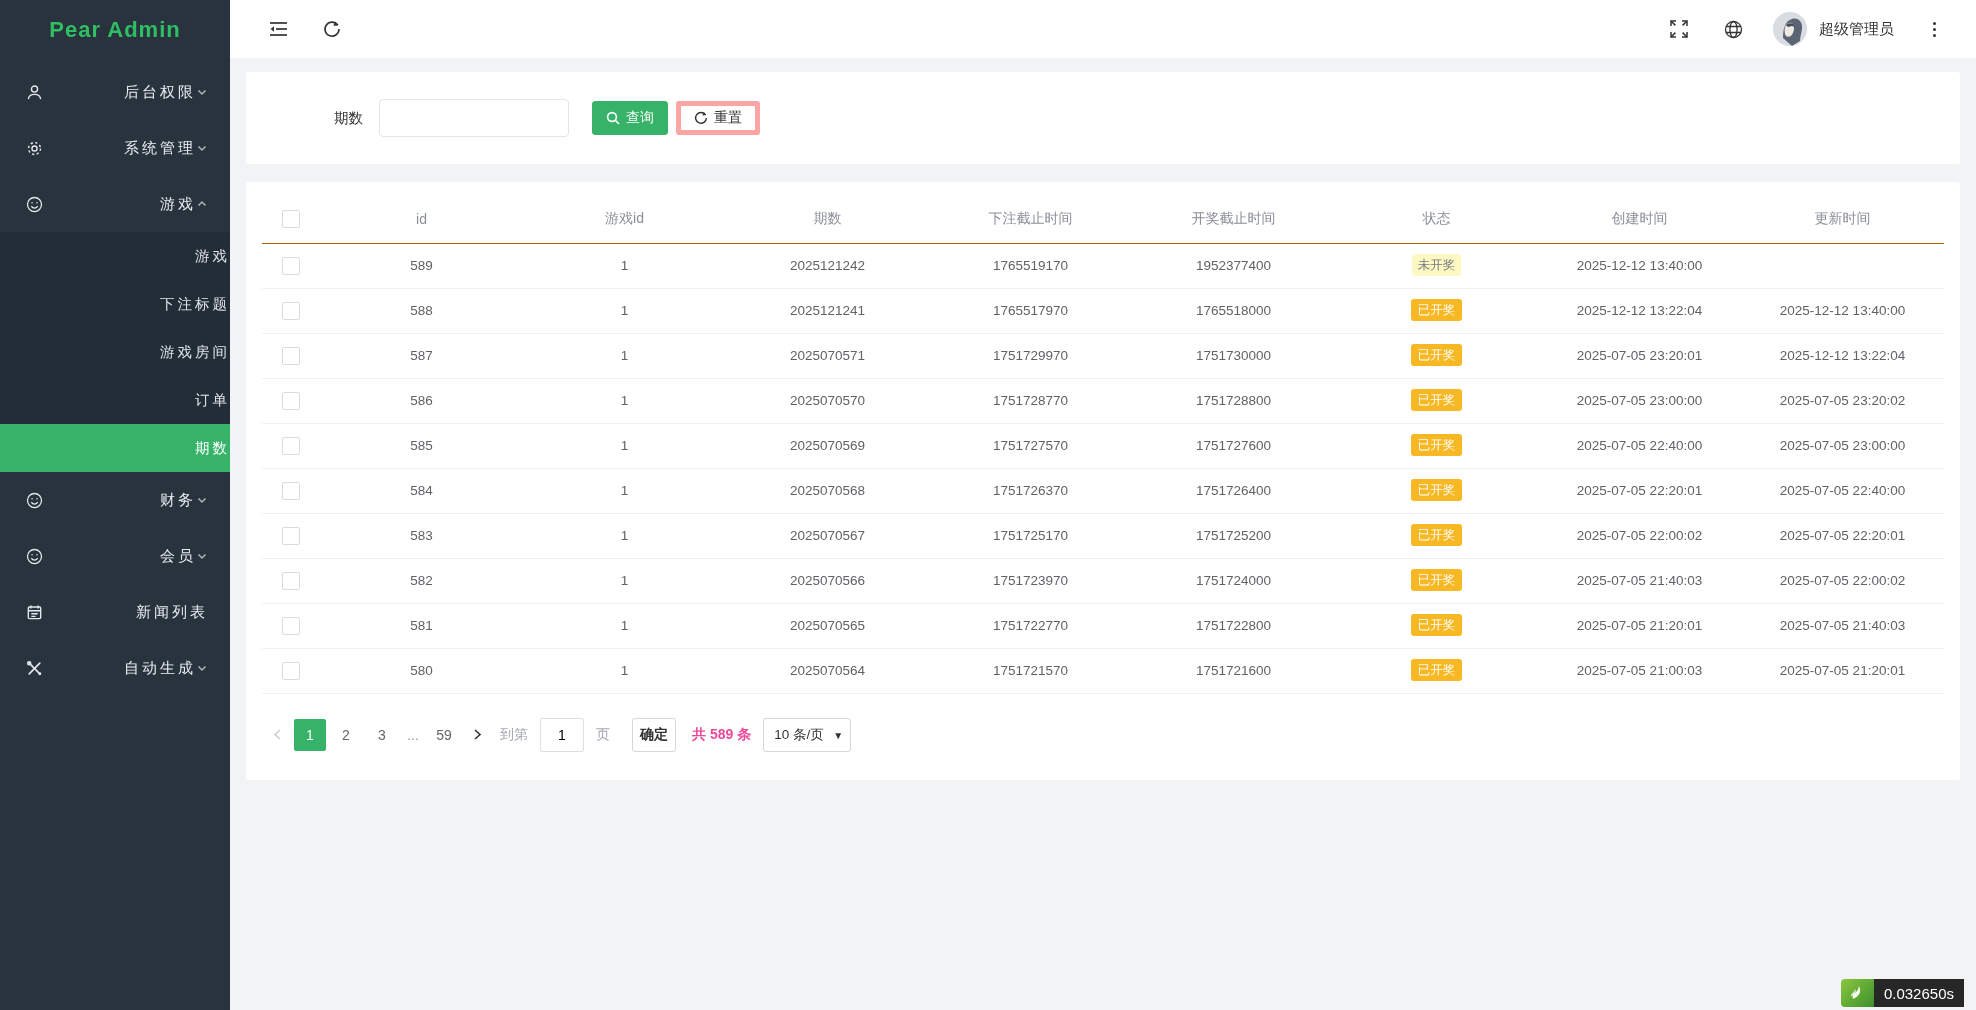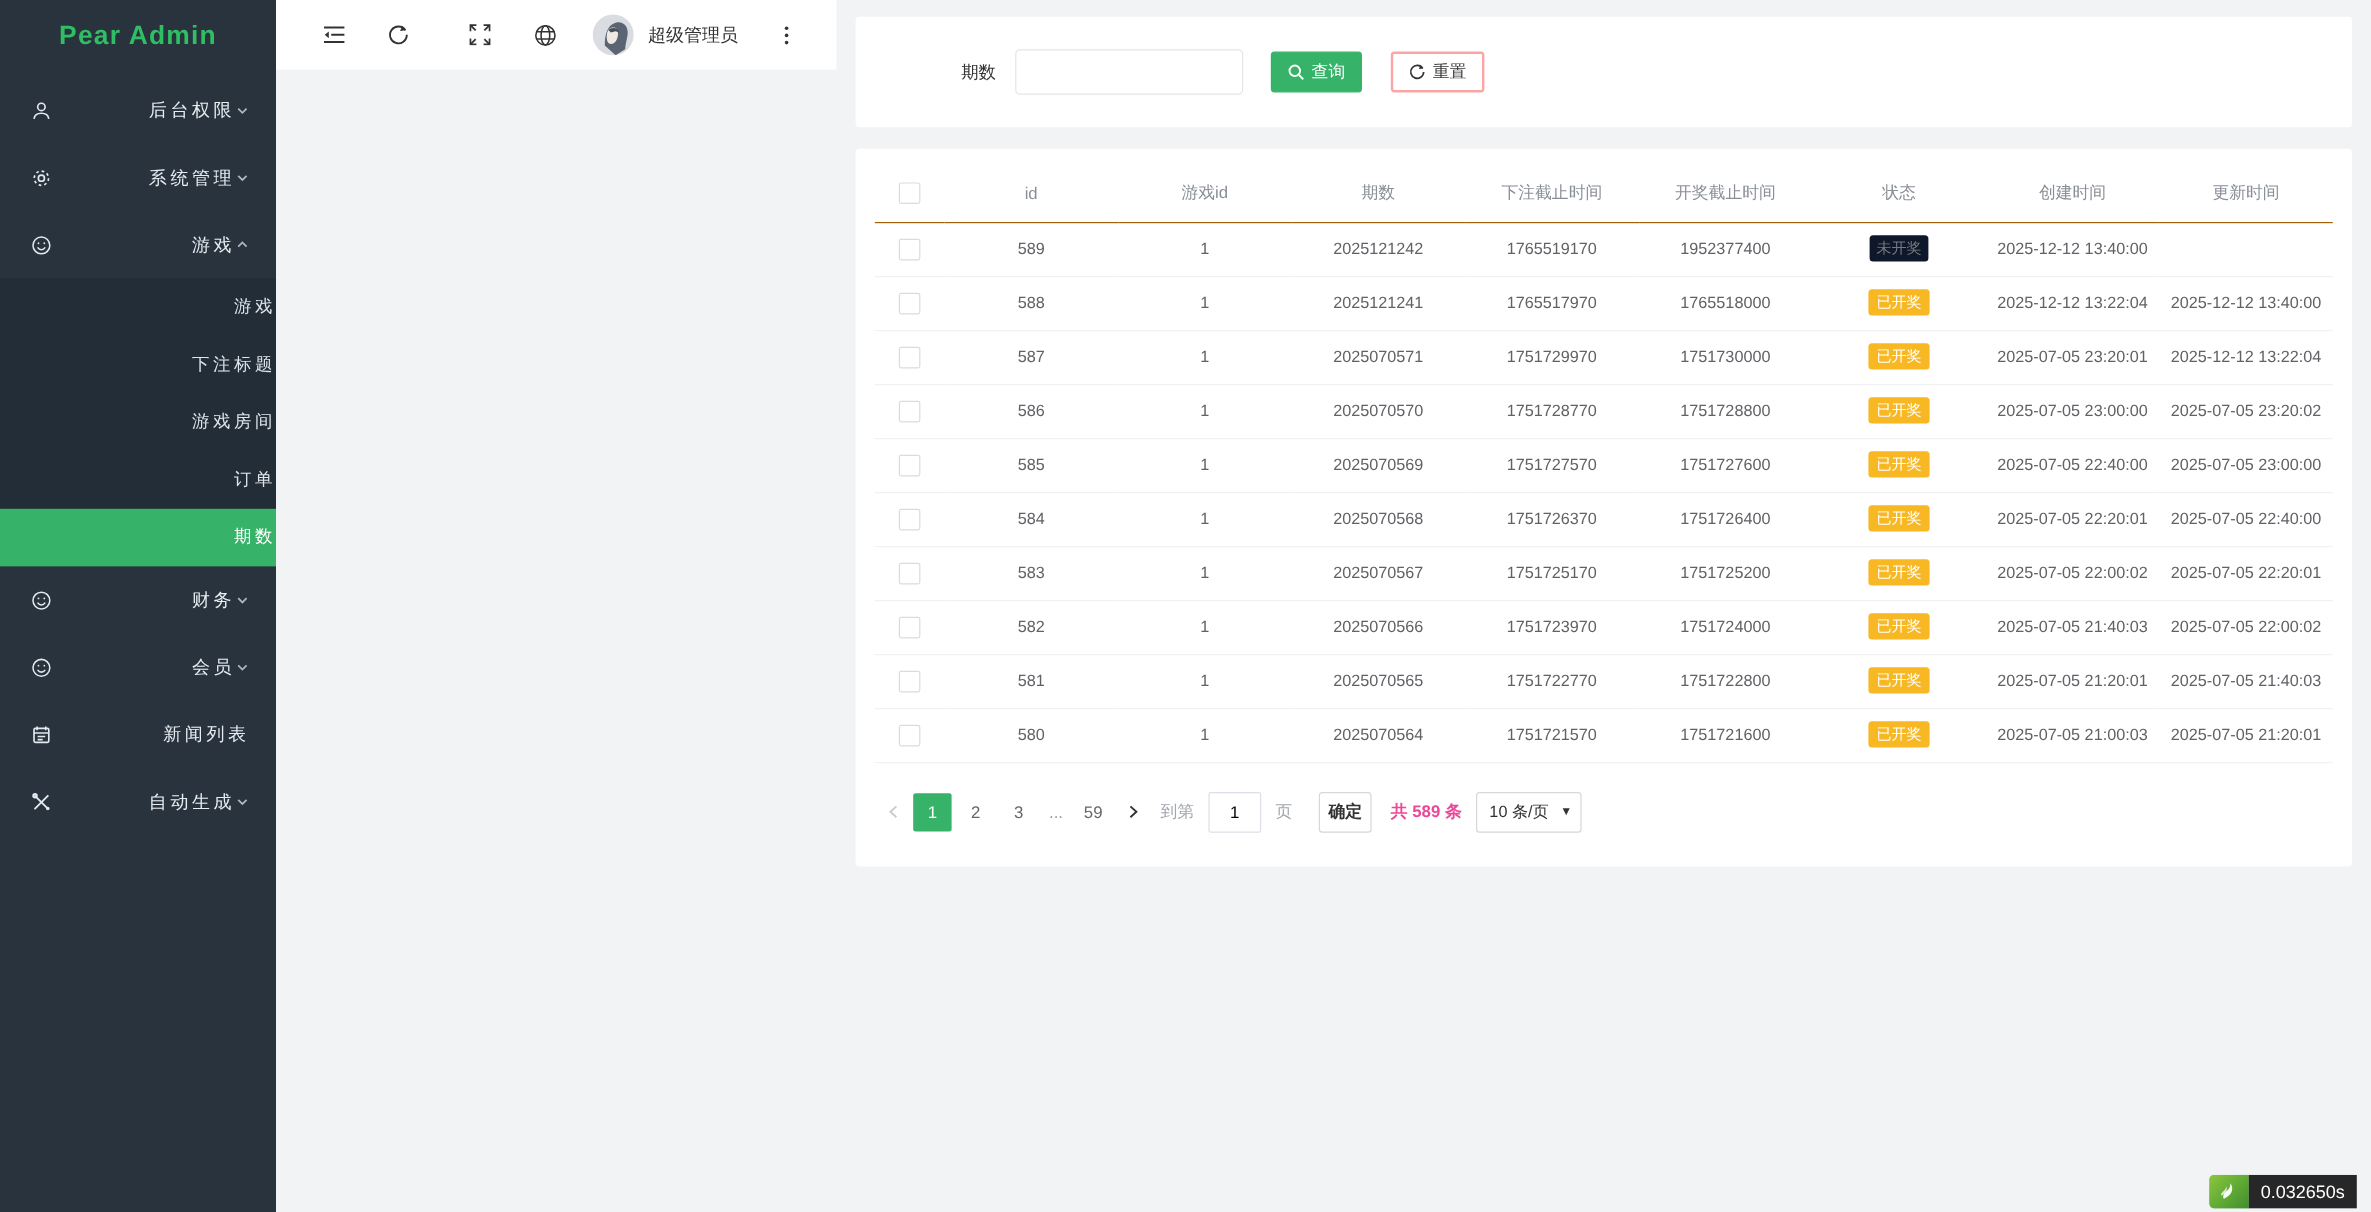--- a/index.html
+++ b/index.html
@@ -15,21 +15,21 @@
                color:#E8EDF2; font-size:15px; letter-spacing:3px; cursor:pointer; }
   .mi-icon { width:20px; margin-right:14px; display:flex; align-items:center; letter-spacing:0; }
   .mi-label { flex:1; }
   .chev { display:flex; letter-spacing:0; opacity:.85; }
   .submenu { background:#222D38; }
   .submenu-item { height:48px; line-height:48px; padding-left:60px; color:#DFE5EA;
                   font-size:14.5px; letter-spacing:3px; cursor:pointer; }
   .submenu-item.active { background:#36B368; color:#fff; }
 
   
-  .main { flex:1; min-width:0; display:flex; flex-direction:row; }
+  .main { flex:1; min-width:0; display:flex; flex-direction:column; }
   .topbar { height:58px; background:#fff; display:flex; align-items:center;
             justify-content:space-between; padding:0 22px 0 28px; flex-shrink:0; }
   .tb-left, .tb-right { display:flex; align-items:center; }
   .tb-icon { width:40px; height:40px; display:flex; align-items:center; justify-content:center;
              cursor:pointer; color:#333; }
   .tb-left .tb-icon { margin-right:14px; }
   .tb-right .tb-icon { margin-left:14px; }
   .avatar { width:34px; height:34px; border-radius:50%; overflow:hidden; margin-left:20px;
             background:#D9DDE2; cursor:pointer; flex-shrink:0; }
   .username { font-size:15px; margin:0 6px 0 12px; cursor:pointer; }
@@ -40,34 +40,34 @@
   .card { background:#fff; border-radius:3px; }
 
   
   .search-card { padding:27px 0 27px 88px; display:flex; align-items:center; }
   .search-label { font-size:14.5px; color:#333; margin-right:16px; }
   .search-input { width:190px; height:38px; border:1px solid #e3e5e8; border-radius:4px;
                   padding:0 10px; font-size:14px; outline:none; }
   .btn { height:34px; display:inline-flex; align-items:center; gap:6px; font-size:14px;
          border-radius:3px; padding:0 13px; cursor:pointer; }
   .btn-green { background:#36B368; border:1px solid #36B368; color:#fff; margin-left:23px; }
-  .btn-plain { background:#fff; border:2px solid #fca5a5; color:#333; margin-left:24px; }
+  .btn-plain { background:#fff; border:5px solid #fca5a5; color:#333; margin-left:8px; }
 
   
   .table-card { margin-top:18px; padding:14px 16px 28px; }
   table { width:100%; border-collapse:collapse; table-layout:fixed; }
   th { font-weight:normal; color:#8a8f97; font-size:14px; height:47px;
        border-bottom:1px solid #a16207; text-align:center; }
   td { color:#606266; font-size:13.5px; height:45px; border-bottom:1px solid #f0f1f2;
        text-align:center; white-space:nowrap; }
   .col-check { width:58px; }
   .checkbox { display:inline-block; width:18px; height:18px; border:1px solid #d8dce2;
               border-radius:2px; background:#fff; cursor:pointer; vertical-align:middle; }
   .badge-warning { background:#F7B824; color:#fff; font-size:12.5px; padding:4px 7px; border-radius:3px; }
-  .badge-info { background:#0f172a; color:#75787d; font-size:12.5px; padding:4px 6px; border-radius:3px; }
+  .badge-info { background:#fef9c3; color:#75787d; font-size:12.5px; padding:4px 6px; border-radius:3px; }
 
   
   .pagination { margin-top:24px; display:flex; align-items:center; font-size:14px; color:#666; }
   .pg-arrow { width:30px; height:32px; display:flex; align-items:center; justify-content:center; cursor:pointer; }
   .pg-arrow.disabled { color:#ccc; cursor:default; }
   .pg-num { min-width:32px; height:32px; line-height:32px; text-align:center; margin:0 2px;
             border-radius:2px; cursor:pointer; color:#666; }
   .pg-num.active { background:#36B368; color:#fff; cursor:default; }
   .pg-ellipsis { min-width:26px; text-align:center; color:#999; }
   .pg-text { color:#a3a7ad; margin:0 8px; }

